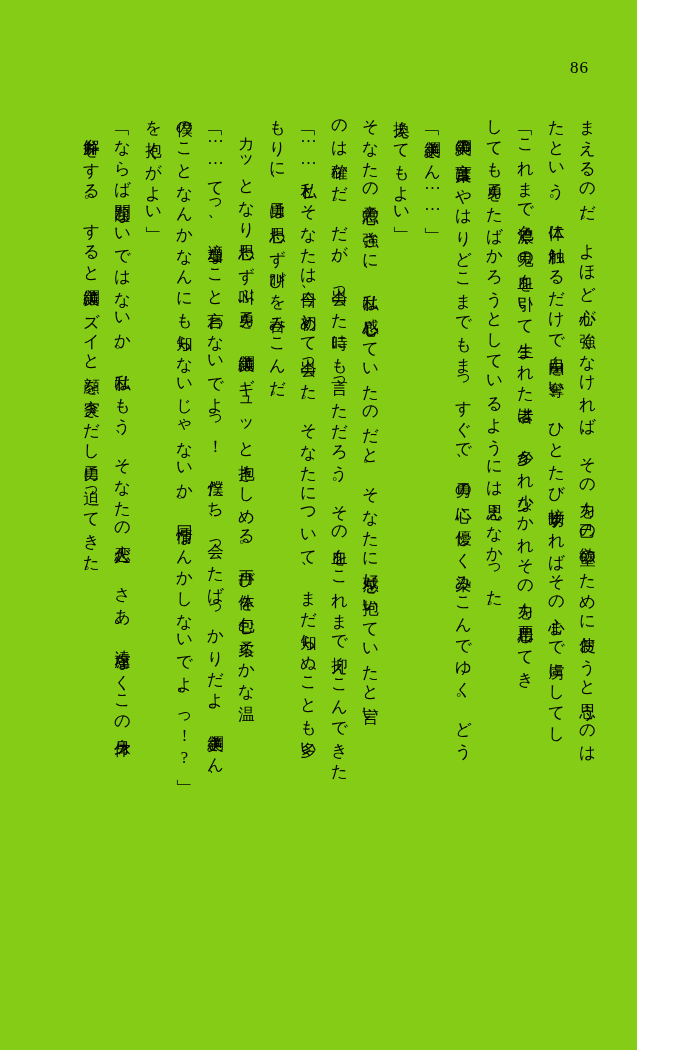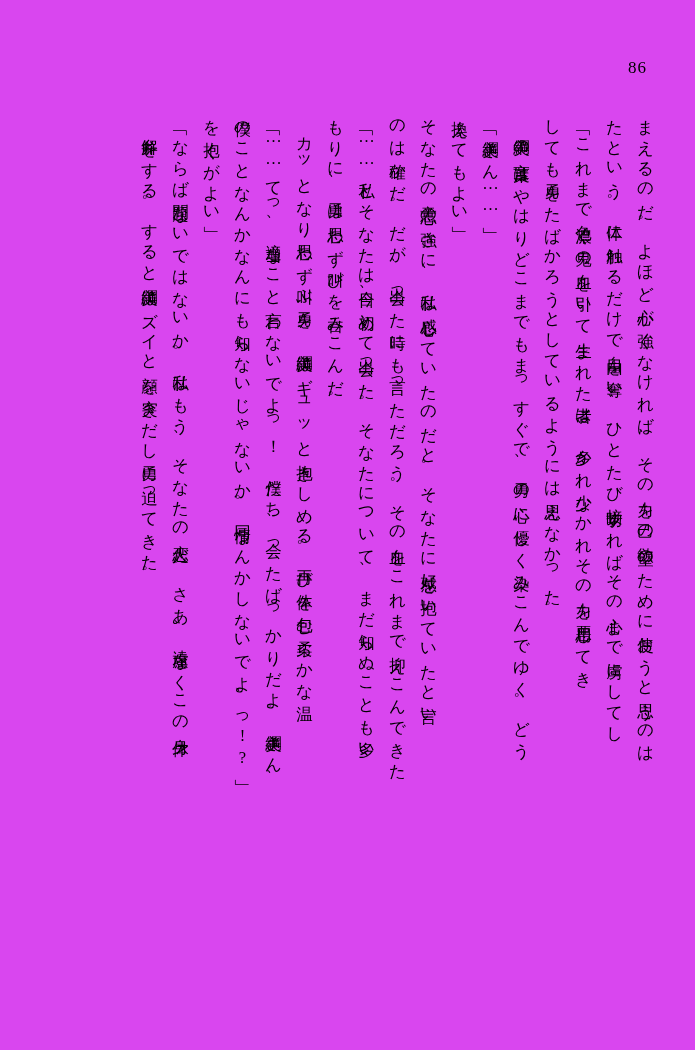--- a/index.html
+++ b/index.html
@@ -12,23 +12,23 @@
     height: 1050px;
     font-family: "Liberation Serif", "DejaVu Serif", serif;
     color: #000000;
     overflow: hidden;
     position: relative;
   }
   #page {
     position: absolute;
     left: 0;
     top: 0;
-    width: 695px;
+    width: 637px;
     height: 1050px;
-    background: #d946ef;
+    background: #84cc16;
   }
   #page-number {
     position: absolute;
     top: 58px;
     right: 48px;
     font-size: 17px;
     letter-spacing: 1px;
     font-family: "Liberation Serif", "DejaVu Serif", serif;
   }
   #text-body {

